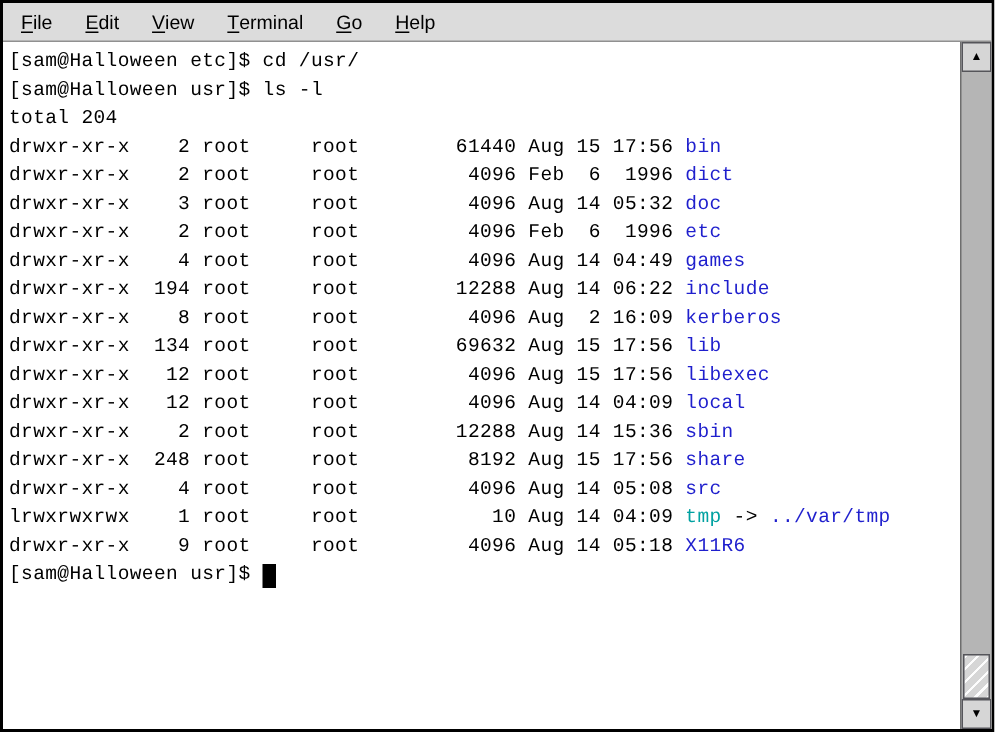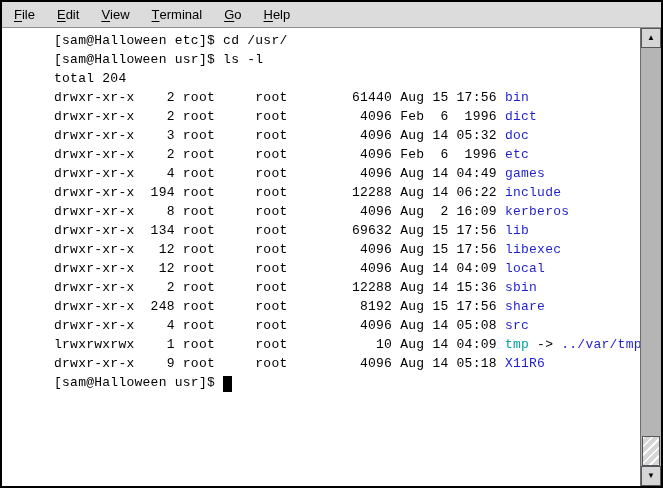--- a/index.html
+++ b/index.html
@@ -35,21 +35,20 @@
     flex: 1 1 auto;
     background: #ffffff;
     padding: 3px 0 0 4px;
     font-family: "Liberation Mono", monospace;
     font-size: 13px;
     letter-spacing: 0.25px;
     line-height: 19px;
     white-space: pre;
     overflow: hidden;
     color: #000;
-    margin-left: 48px;
   }
   .term-line { height: 19px; }
 
   .cursor-block {
     display: inline-block;
     width: 9px; height: 16px;
     background: #000000;
     vertical-align: text-bottom;
     margin-left: 0px;
     transform: translateY(2px);

